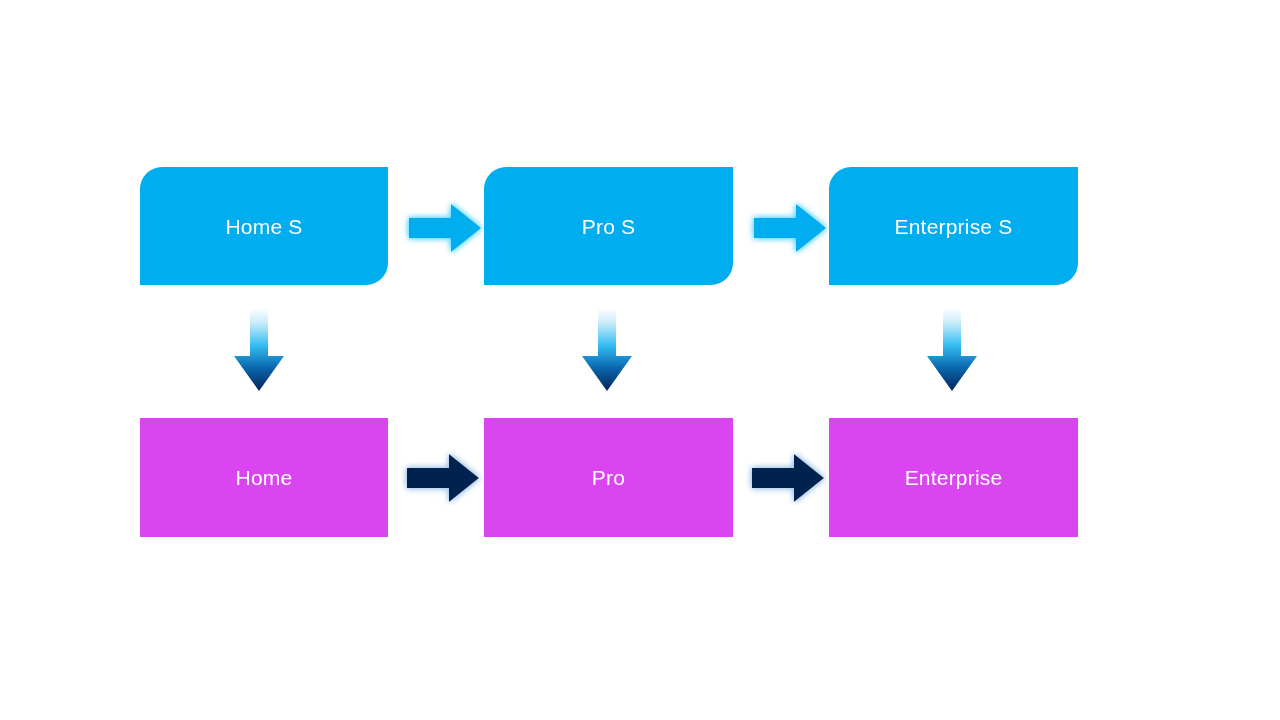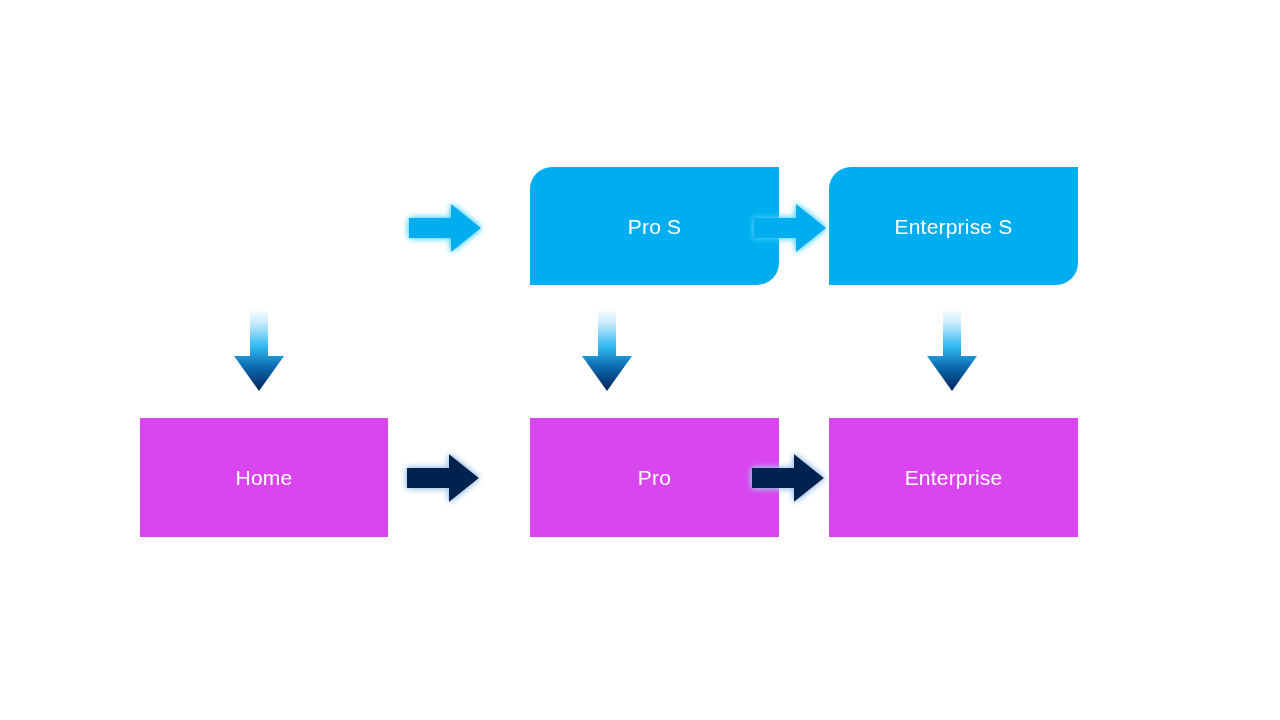--- a/index.html
+++ b/index.html
@@ -45,21 +45,21 @@
   }
 
   .node.service {
     background: #d946ef;
     border-radius: 0;
   }
 
   
   .r1 { top: 167px; height: 118px; }
   .c1 { left: 140px; width: 248px; }
-  .c2 { left: 484px; width: 249px; margin-left: 46px; }
+  .c2 { left: 484px; width: 249px; }
   .c3 { left: 829px; width: 249px; }
 
   
   .r2 { top: 418px; height: 119px; }
 
   
   .arrow {
     position: absolute;
     pointer-events: none;
   }
@@ -109,20 +109,23 @@
         <feComposite in="c" in2="b" operator="in" result="g"></feComposite>
         <feMerge>
           <feMergeNode in="g"></feMergeNode>
           <feMergeNode in="g"></feMergeNode>
           <feMergeNode in="SourceGraphic"></feMergeNode>
         </feMerge>
       </filter>
     </defs>
   </svg>
 
+  <div class="node product r1 c1">
+    <span>Home S</span>
+  </div>
 
   <div class="node product r1 c2">
     <span>Pro S</span>
   </div>
 
   <div class="node product r1 c3">
     <span>Enterprise S</span>
   </div>
 
   <div class="arrow ha-1">

